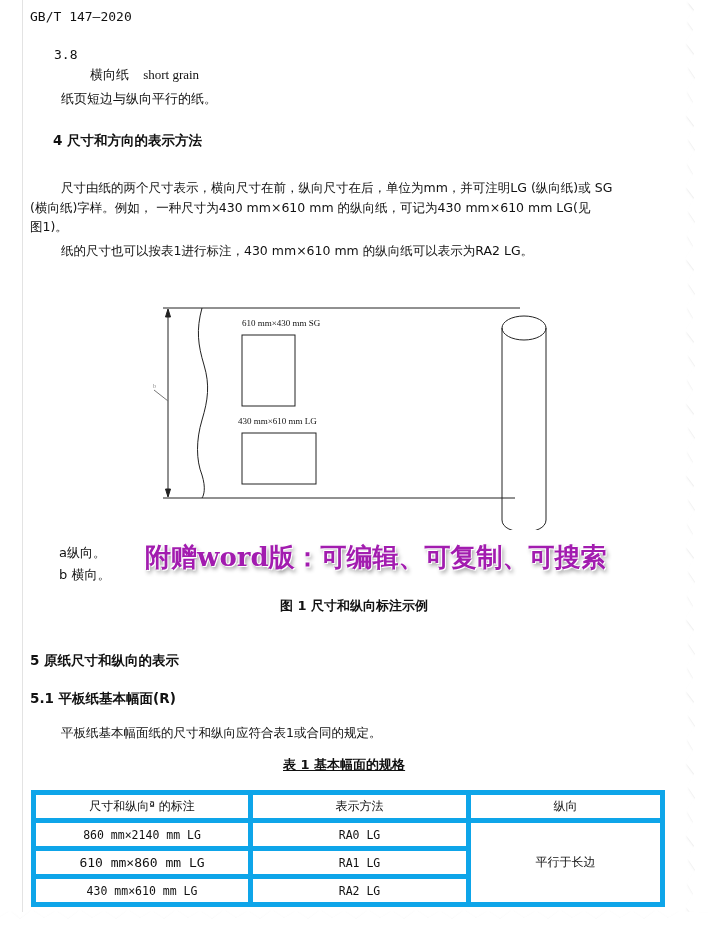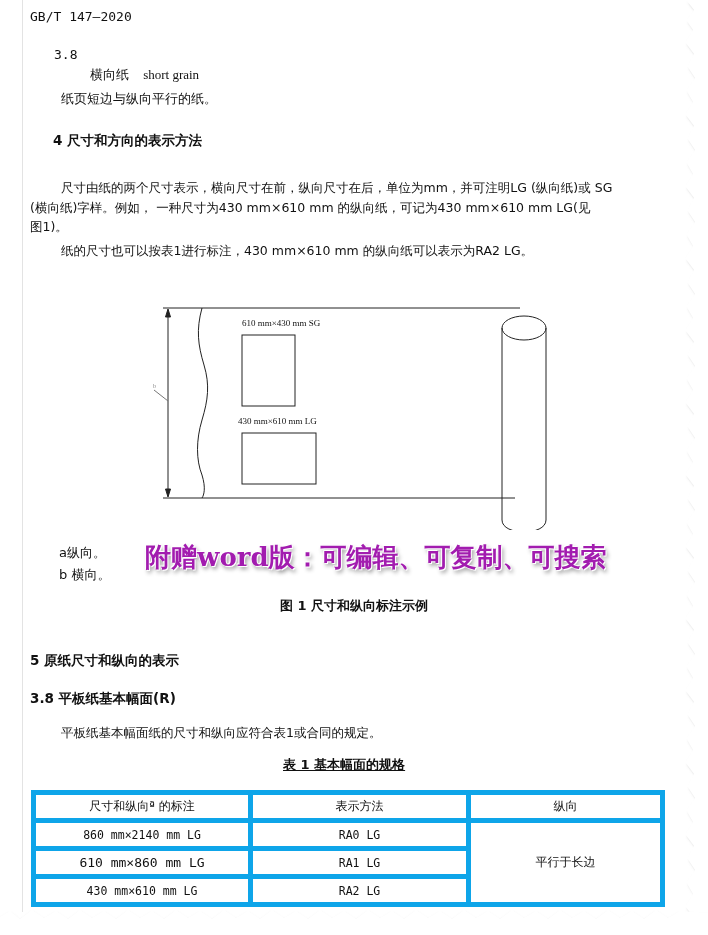--- a/index.html
+++ b/index.html
@@ -78,21 +78,21 @@
 </div>
 
 <div class="abs body-text" style="left:59px;top:543px;">a纵向。</div>
 <div class="abs body-text" style="left:59px;top:565px;">b 横向。</div>
 
 <div class="watermark">附赠word版：可编辑、可复制、可搜索</div>
 
 <div class="abs bold" style="left:264px;top:597px;font-size:13px;margin-left:16px;">图 1   尺寸和纵向标注示例</div>
 
 <div class="abs heading" style="left:30px;top:652px;">5   原纸尺寸和纵向的表示</div>
-<div class="abs heading" style="left:30px;top:690px;">3.8   平板纸基本幅面(R)</div>
+<div class="abs heading" style="left:30px;top:690px;">5.1   平板纸基本幅面(R)</div>
 <div class="abs body-text" style="left:61px;top:723px;font-size:12.5px;">平板纸基本幅面纸的尺寸和纵向应符合表1或合同的规定。</div>
 <div class="abs bold" style="left:283px;top:756px;font-size:13px;text-decoration:underline;">表 1   基本幅面的规格</div>
 
 <table class="spec">
   <tbody>
       <tr>
     <th style="width:212px;">尺寸和纵向ª 的标注</th>
     <th style="width:213px;margin-top:28px;">表示方法</th>
     <th>纵向</th>
   </tr>

